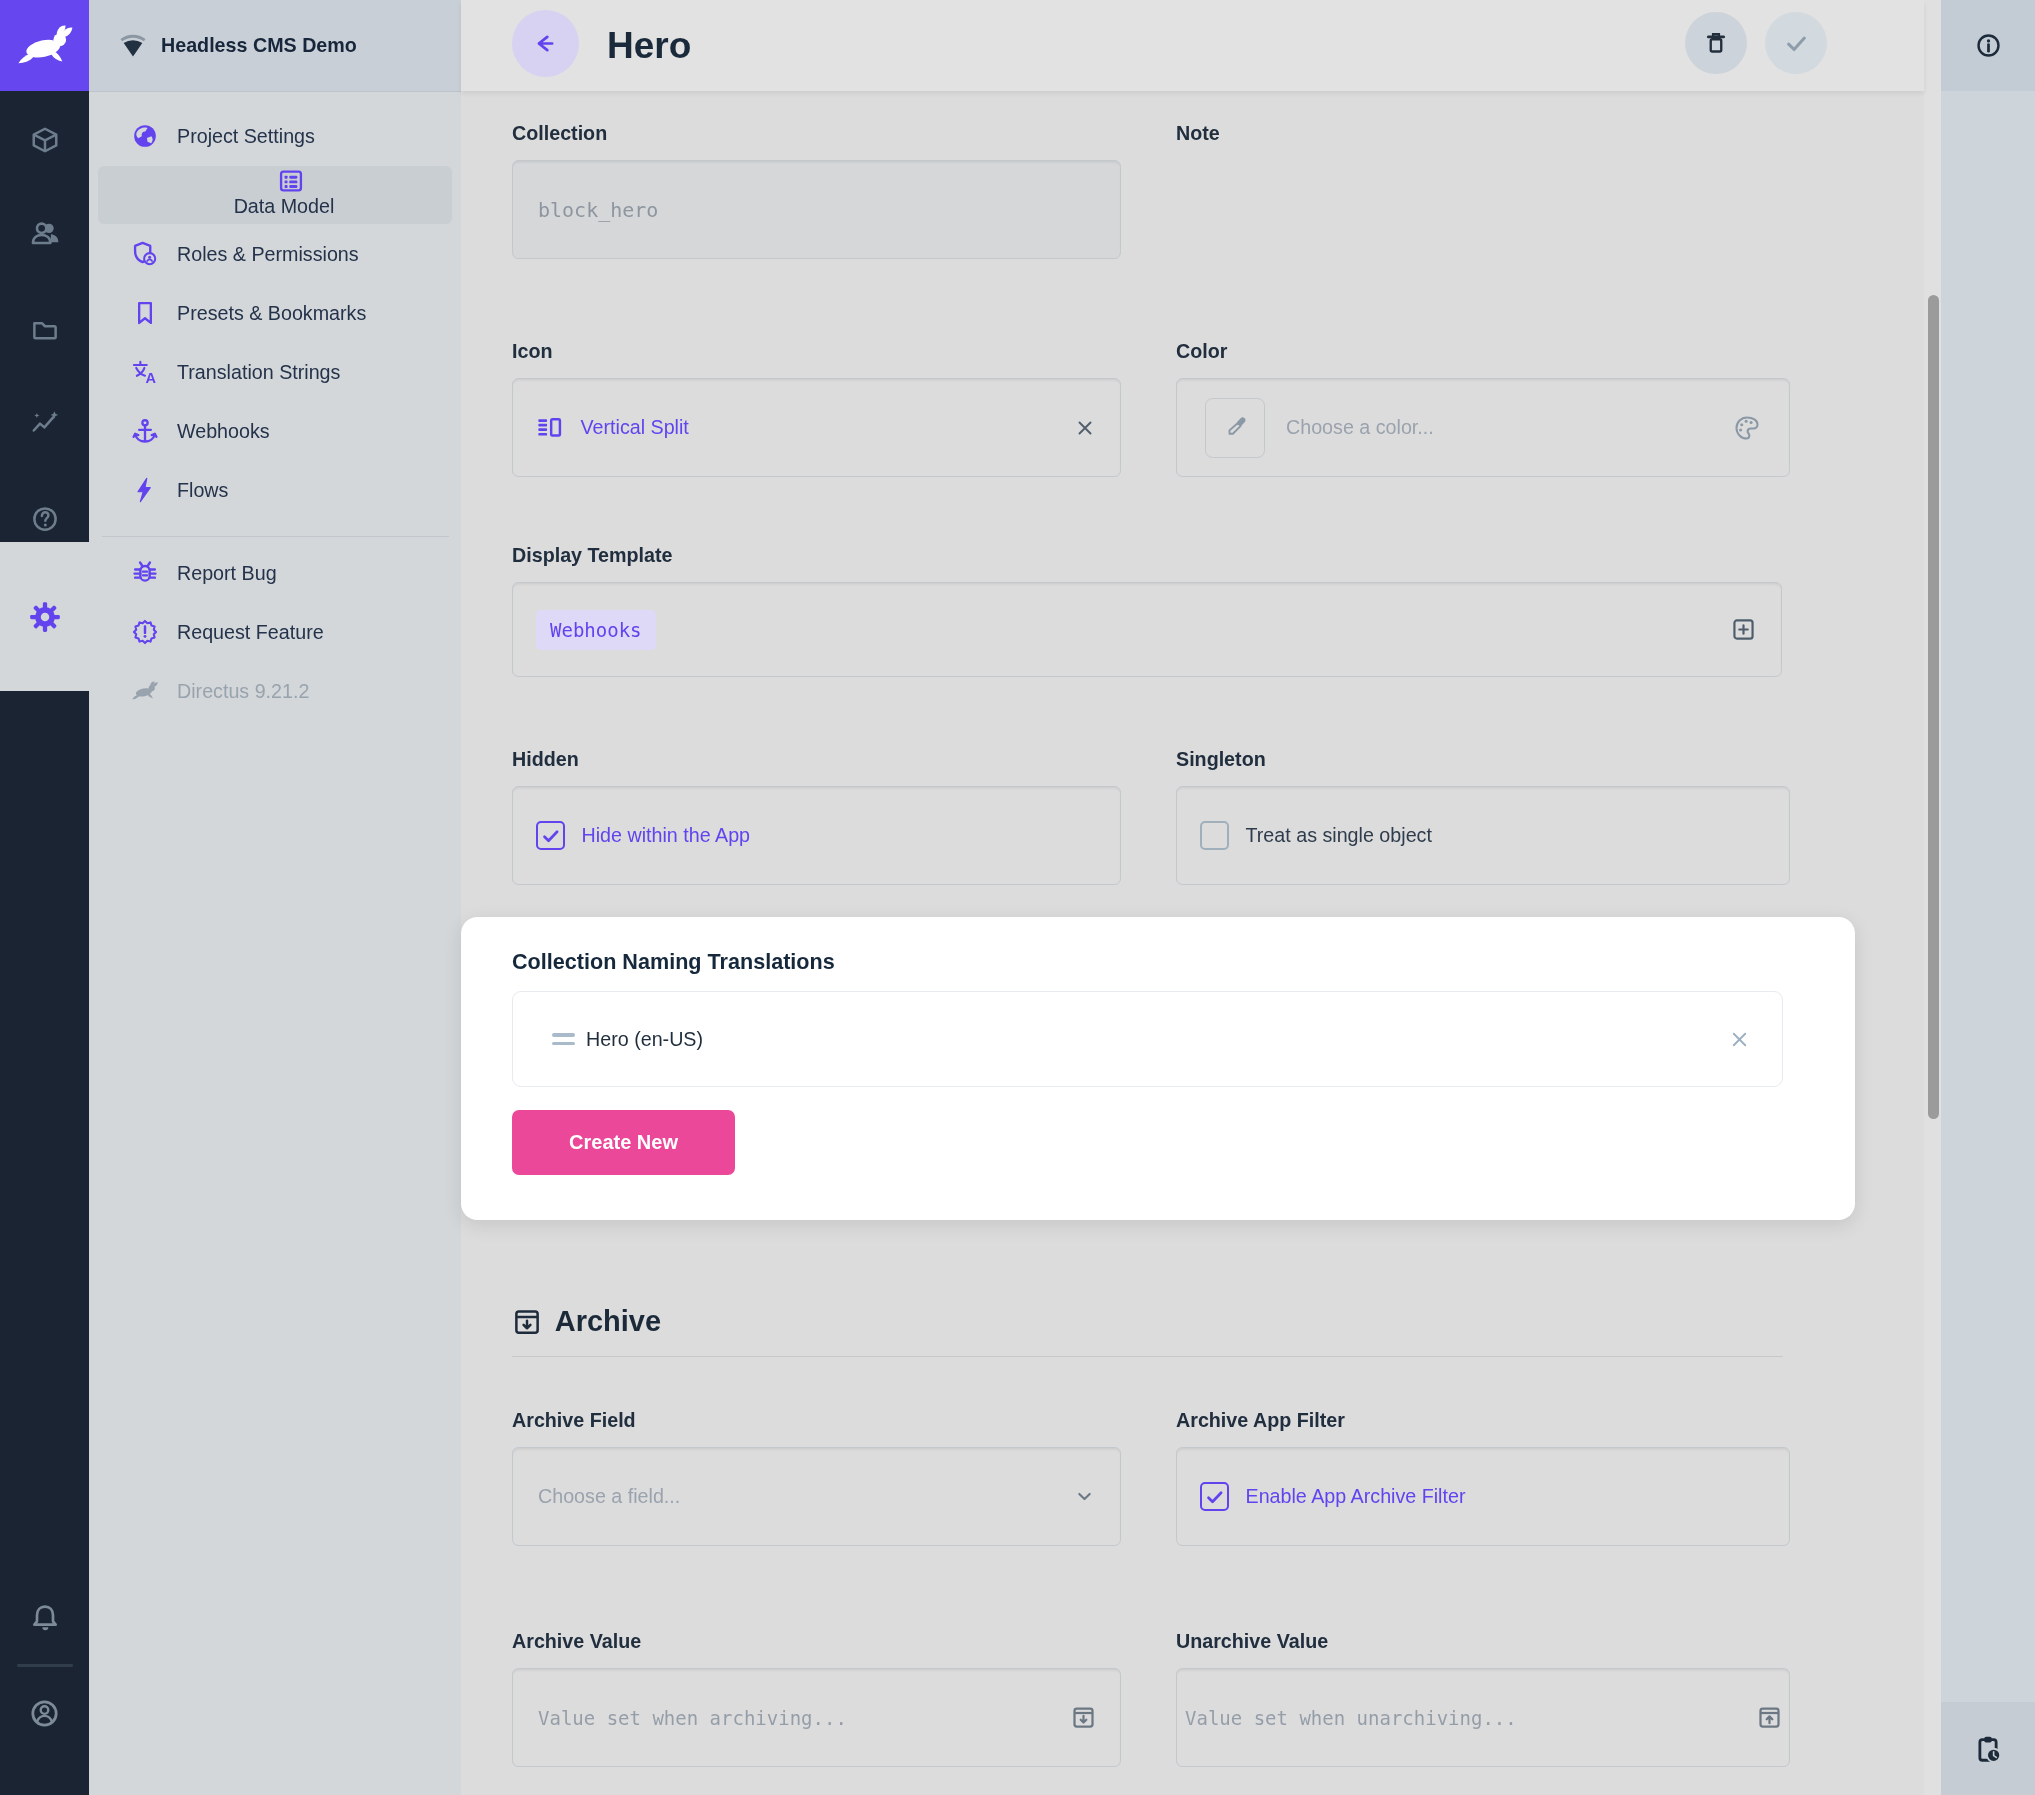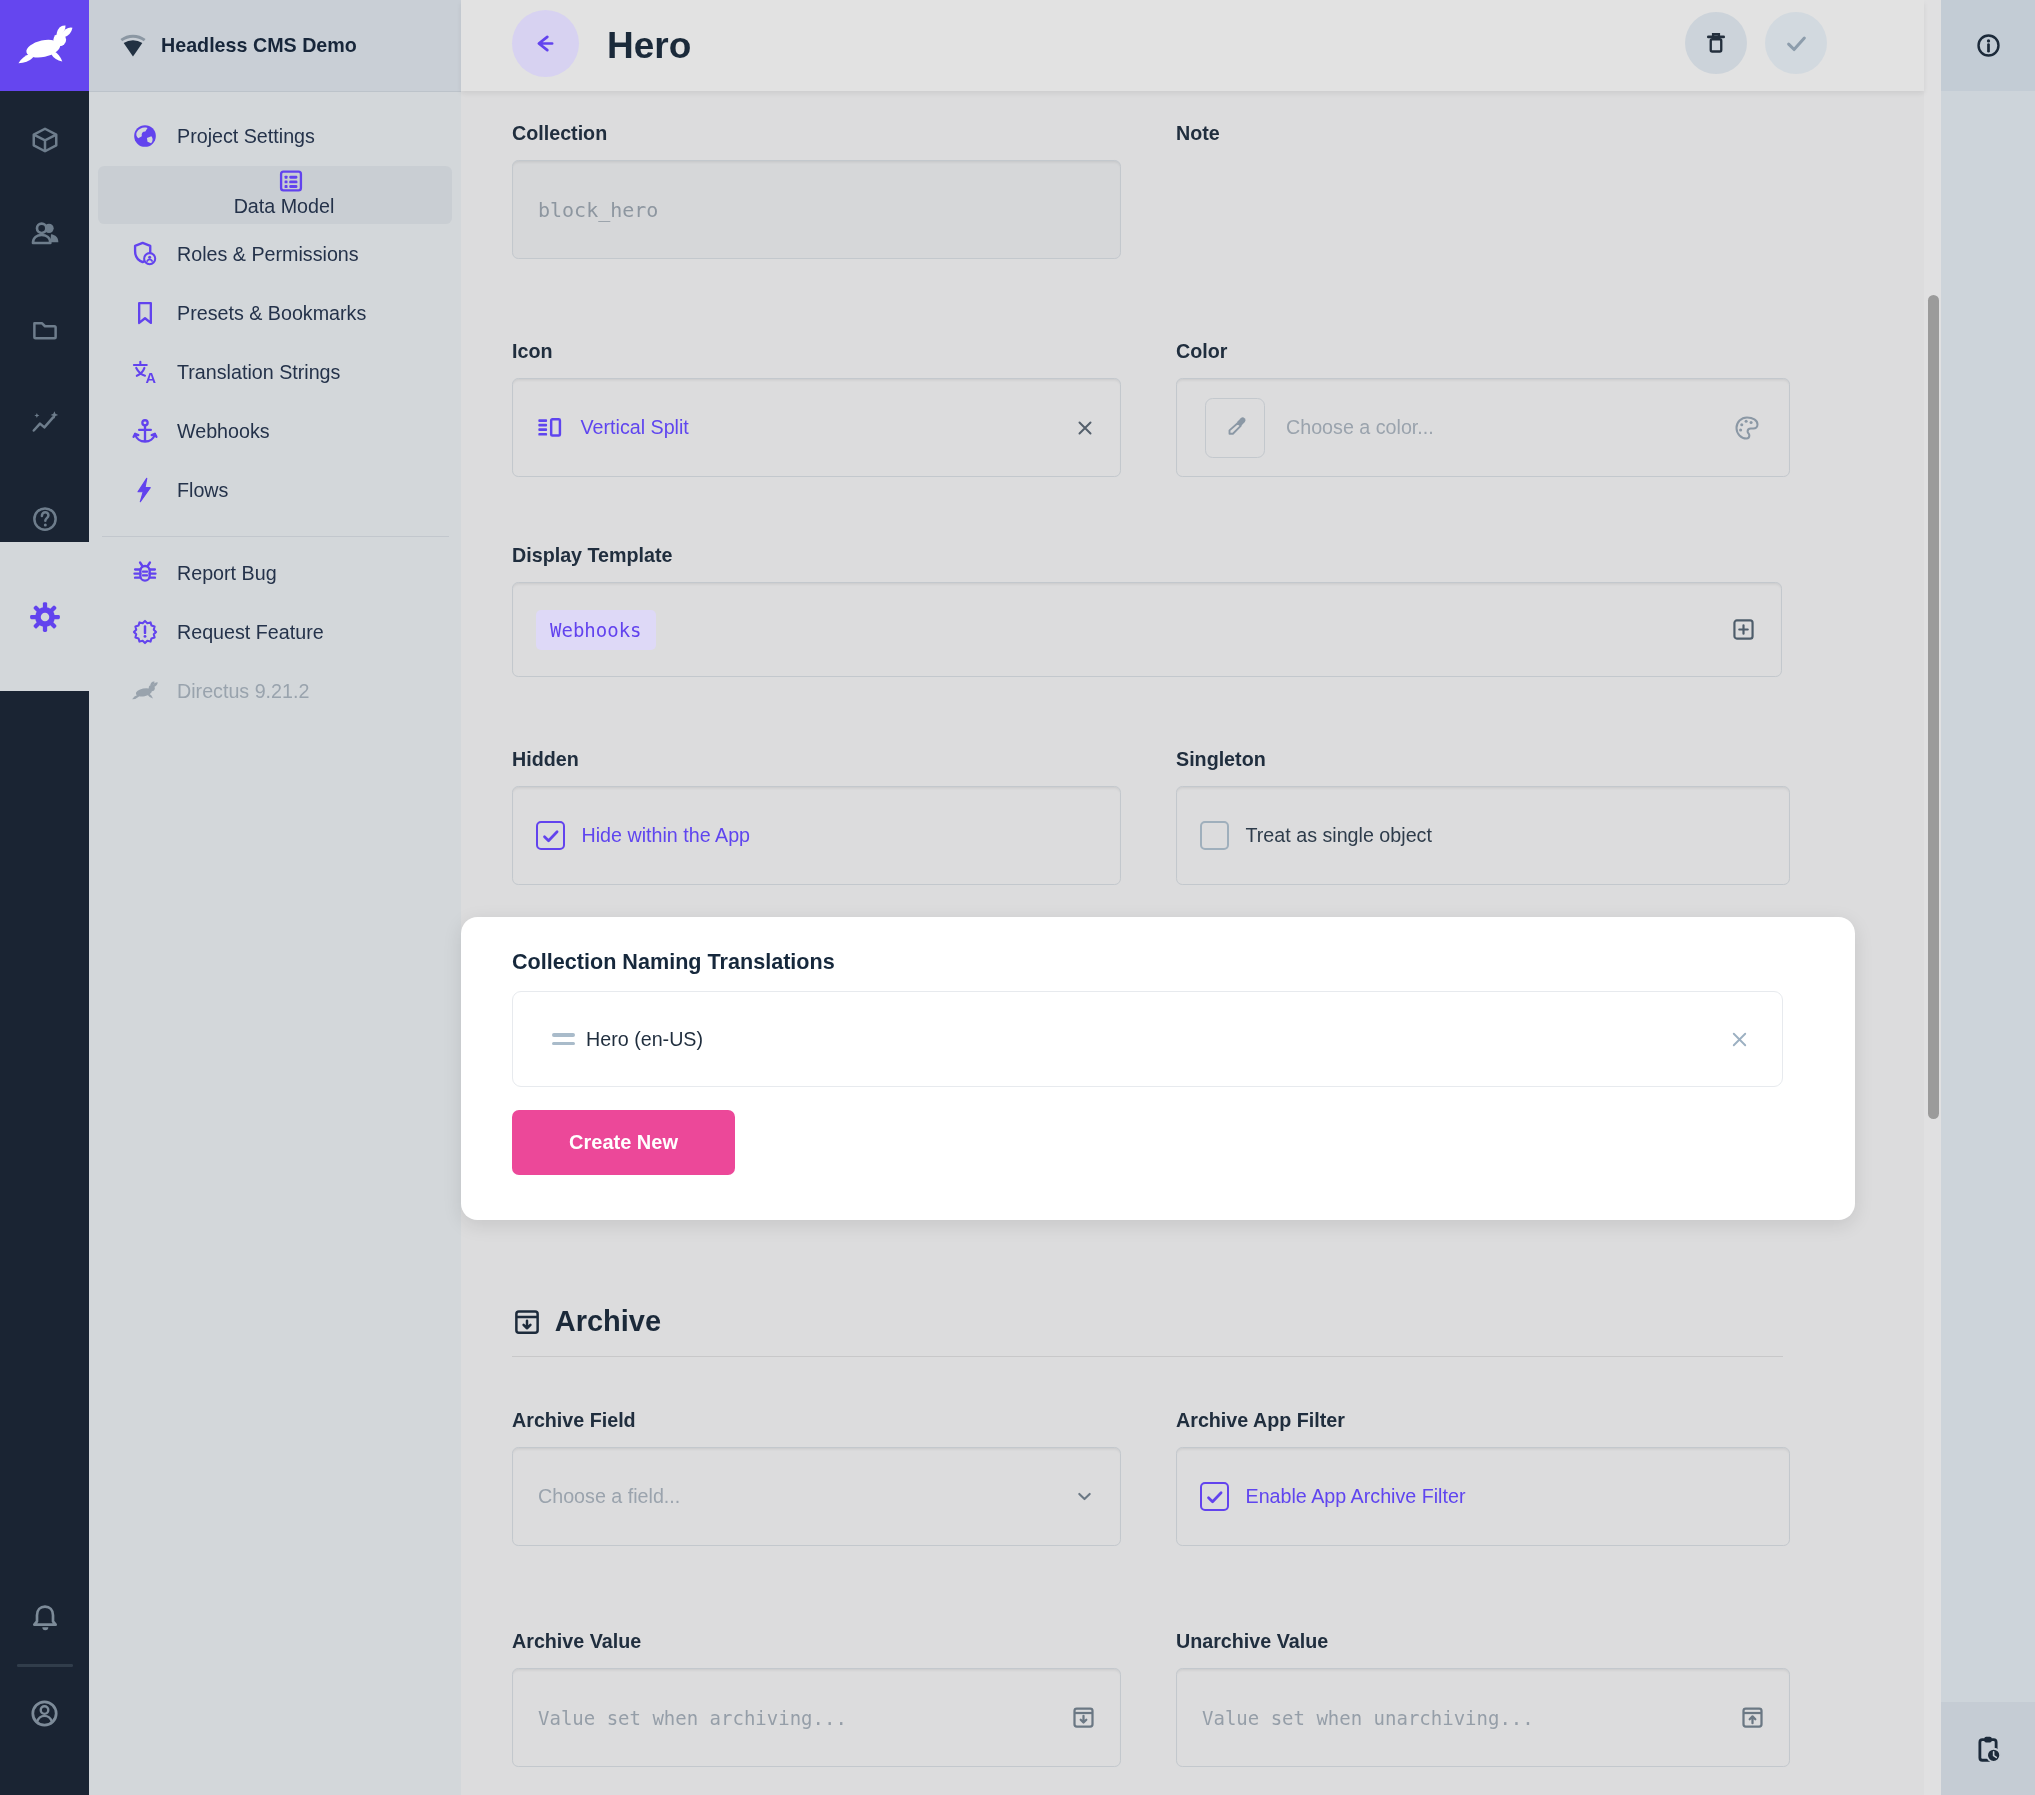--- a/index.html
+++ b/index.html
@@ -419,21 +419,21 @@
   <div class="abs field col-l" style="top:1668px;height:99px;padding:0 23px">
     <input class="raw mono" placeholder="Value set when archiving..." style="">
     <span class="icon-right">
       <svg width="27" height="27" viewBox="0 0 48 48" fill="none" stroke="#6b7884" stroke-width="4">
         <rect x="8" y="8" width="32" height="32" rx="4"></rect>
         <path d="M8 16h32"></path>
         <path d="M24 21v12m-5-5l5 5 5-5" stroke-linecap="round" stroke-linejoin="round"></path>
       </svg>
     </span>
   </div>
-  <div class="abs field col-r" style="top:1668px;height:99px;padding:0 23px">
+  <div class="abs field col-r" style="top:1668px;height:99px;padding:0 6px">
     <input class="raw mono" placeholder="Value set when unarchiving..." style="">
     <span class="icon-right">
       <svg width="27" height="27" viewBox="0 0 48 48" fill="none" stroke="#6b7884" stroke-width="4">
         <rect x="8" y="8" width="32" height="32" rx="4"></rect>
         <path d="M8 16h32"></path>
         <path d="M24 34V22m-5 5l5-5 5 5" stroke-linecap="round" stroke-linejoin="round"></path>
       </svg>
     </span>
   </div>
 </div>

